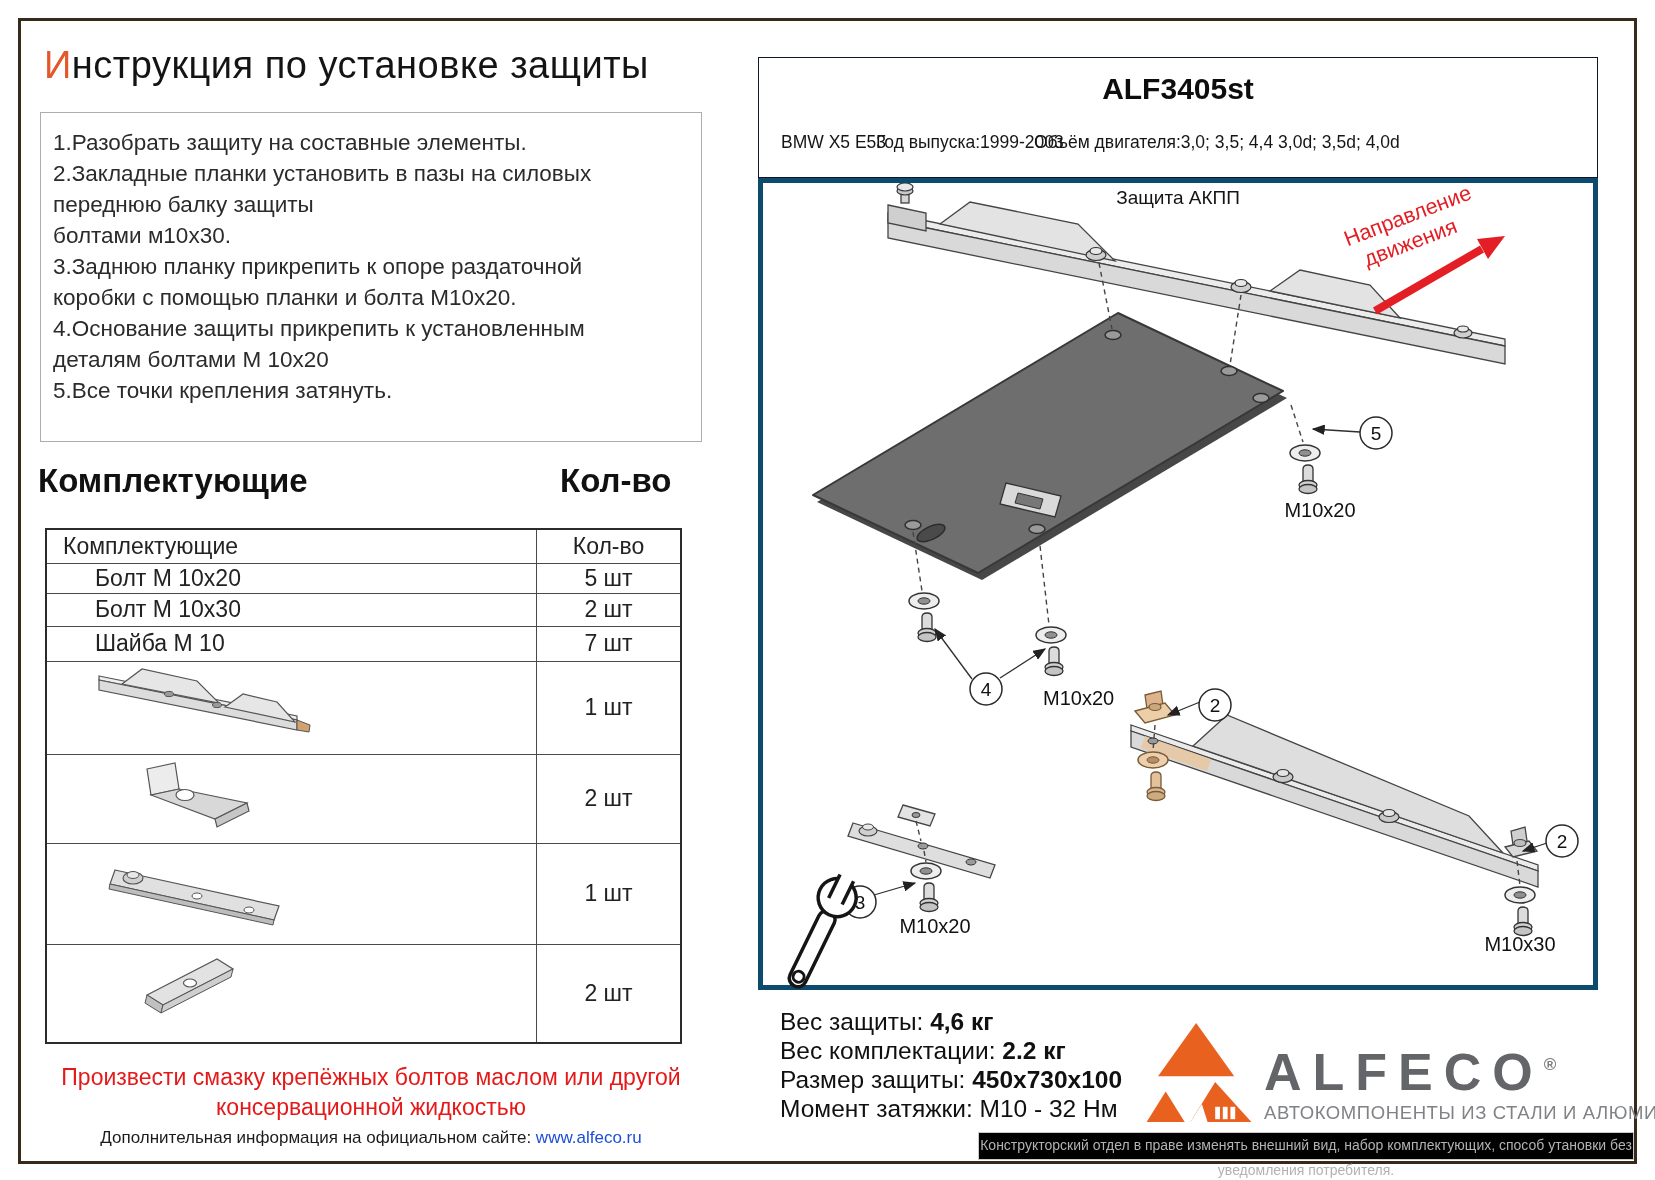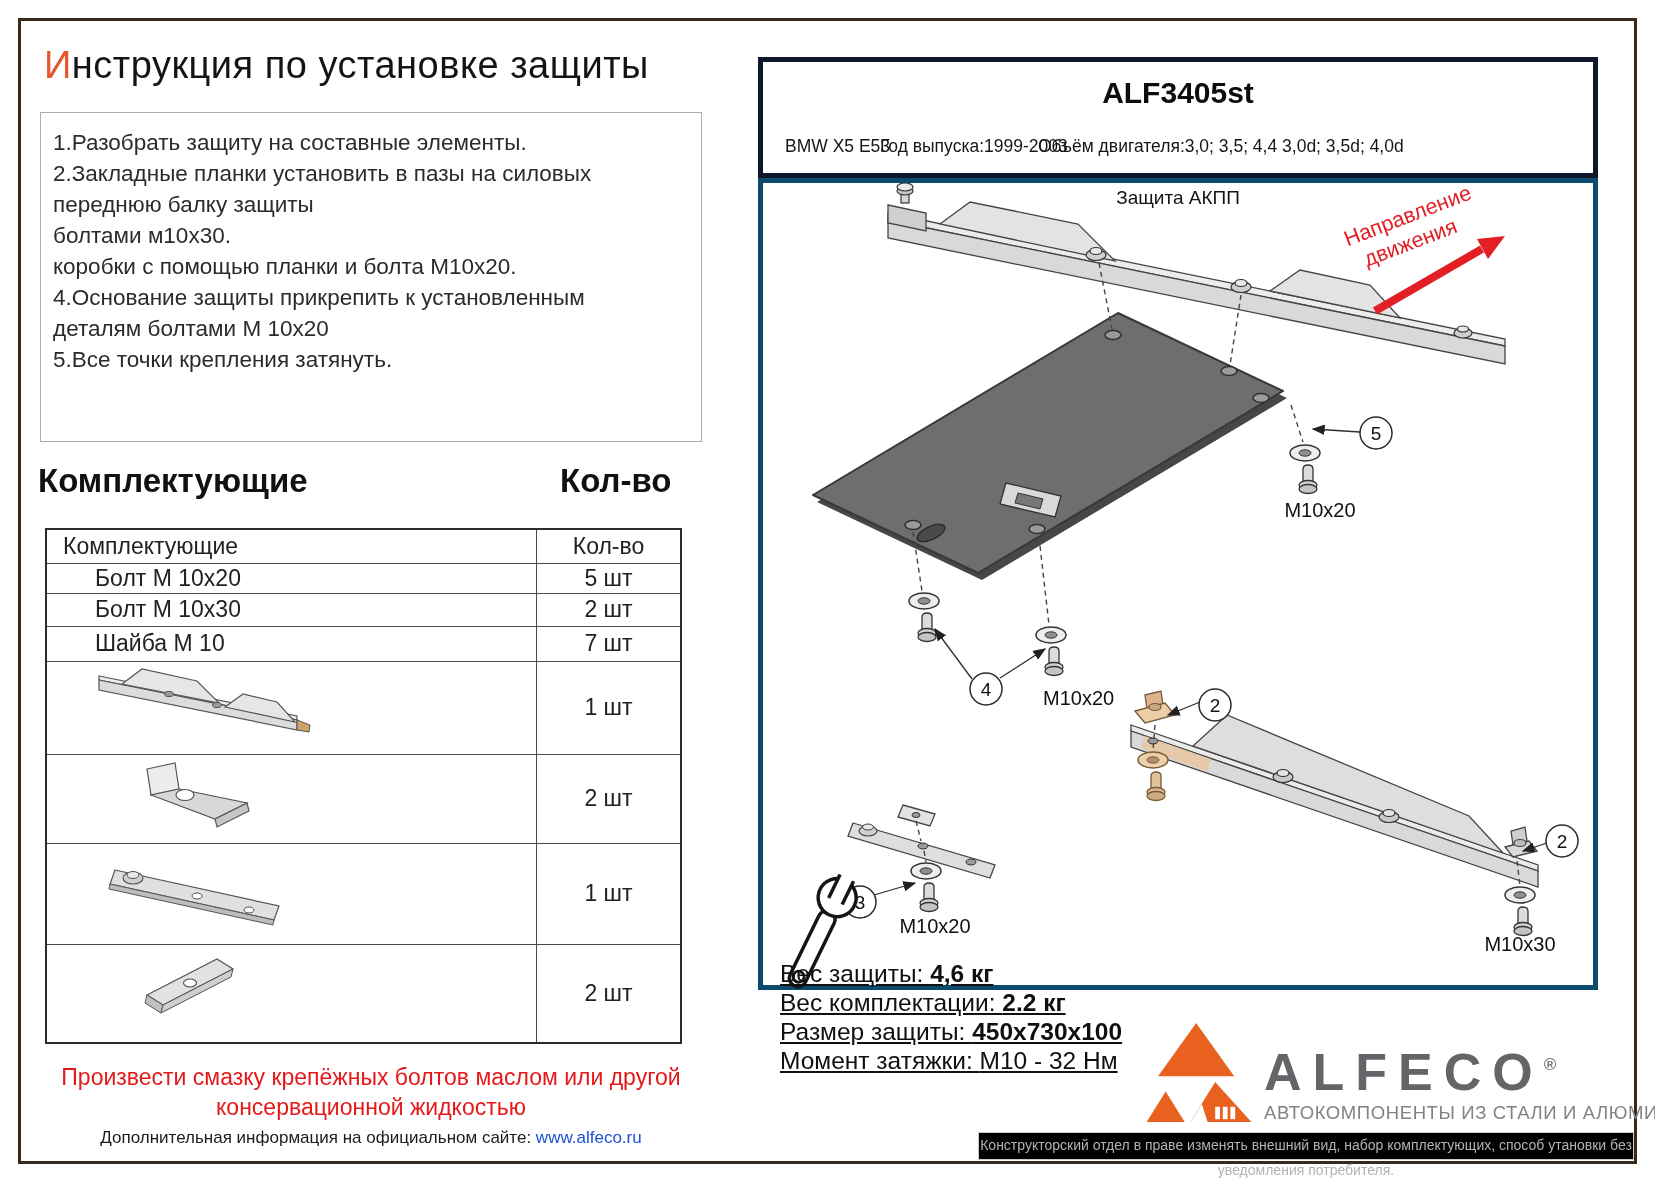--- a/index.html
+++ b/index.html
@@ -23,32 +23,32 @@
   table.parts td.name{padding-left:48px;}
   table.parts td.hdr{padding-left:16px;}
   table.parts td.qty{text-align:center;width:143px;}
   table.parts td.img{padding:0;}
   .warning{position:absolute;left:40px;top:1062px;width:662px;text-align:center;
     font-size:23px;line-height:30px;color:#e51919;}
   .note{position:absolute;left:40px;top:1128px;width:662px;text-align:center;font-size:17px;color:#1c1c1c;}
   .note a{color:#1d4ed8;text-decoration:none;}
   
   .rp-header{position:absolute;left:758px;top:57px;width:840px;height:121px;
-    border:5px solid #0f172a;box-sizing:border-box;}
+    border:1px solid #0f172a;box-sizing:border-box;}
   .rp-code{position:absolute;left:0;top:14px;width:100%;text-align:center;
     font-size:30px;font-weight:bold;color:#0d0d0d;}
   .rp-sub{position:absolute;left:0;top:74px;width:100%;font-size:17.5px;color:#161616;}
   .rp-sub .car{position:absolute;left:22px;top:0;}
   .rp-sub .year{position:absolute;left:117px;top:0;}
   .rp-sub .engine{position:absolute;left:275px;top:0;}
   .rp-main{position:absolute;left:758px;top:178px;width:840px;height:812px;
     border:5px solid #0c4a6e;box-sizing:border-box;}
   .diag-title{position:absolute;left:0;top:4px;width:100%;text-align:center;font-size:19px;color:#141414;}
   .diagram-svg{position:absolute;left:0;top:0;}
-  .specs{position:absolute;left:17px;top:776px;font-size:24.5px;line-height:29px;color:#101010;white-space:nowrap;text-decoration:underline;}
+  .specs{position:absolute;left:17px;top:824px;font-size:24.5px;line-height:29px;color:#101010;white-space:nowrap;}
   .logo{position:absolute;left:383px;top:840px;display:flex;align-items:flex-start;}
   .logo-text{margin-left:12px;}
   .logo-name{font-size:52px;font-weight:bold;color:#636569;letter-spacing:11px;line-height:52px;margin-top:16px;white-space:nowrap;}
   .logo-name sup{font-size:17px;letter-spacing:0;color:#7a7c7e;vertical-align:20px;}
   .logo-tagline{font-size:18.5px;color:#808285;letter-spacing:.6px;margin-top:4px;white-space:nowrap;}
   .rp-footer{position:absolute;left:978px;top:1132px;width:656px;height:28px;
     border:1px solid #c9c9c9;box-sizing:border-box;text-align:center;
     font-size:14px;line-height:25px;color:#b2b2b2;background:#000000;}
   svg text{font-family:"Liberation Sans",sans-serif;}
   .dash{stroke:#444;stroke-width:1.4;stroke-dasharray:5 4;fill:none;}
@@ -63,20 +63,21 @@
 
 <div class="page-frame"></div>
 
 <div class="doc-title"><span class="accent">И</span><span>нструкция по установке защиты</span></div>
 
 <div class="instructions">
   <div>1.Разобрать защиту на составные элементы.</div>
   <div>2.Закладные планки установить в пазы на силовых</div>
   <div>переднюю балку защиты</div>
   <div>болтами м10х30.</div>
+  <div>3.Заднюю планку прикрепить к опоре раздаточной</div>
   <div>коробки с помощью планки и болта М10х20.</div>
   <div>4.Основание защиты прикрепить к установленным</div>
   <div>деталям болтами М 10х20</div>
   <div>5.Все точки крепления затянуть.</div>
 </div>
 
 <div class="parts-heading">Комплектующие</div>
 <div class="qty-heading">Кол-во</div>
 
 <table class="parts">

